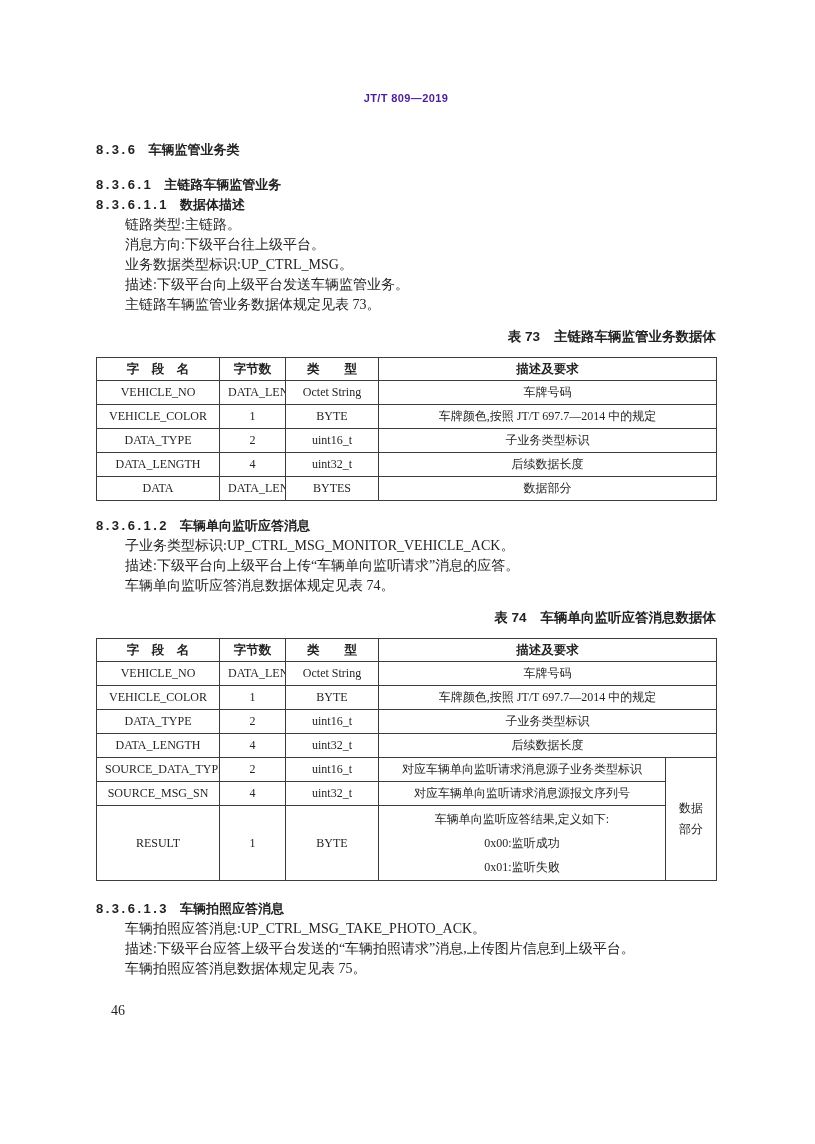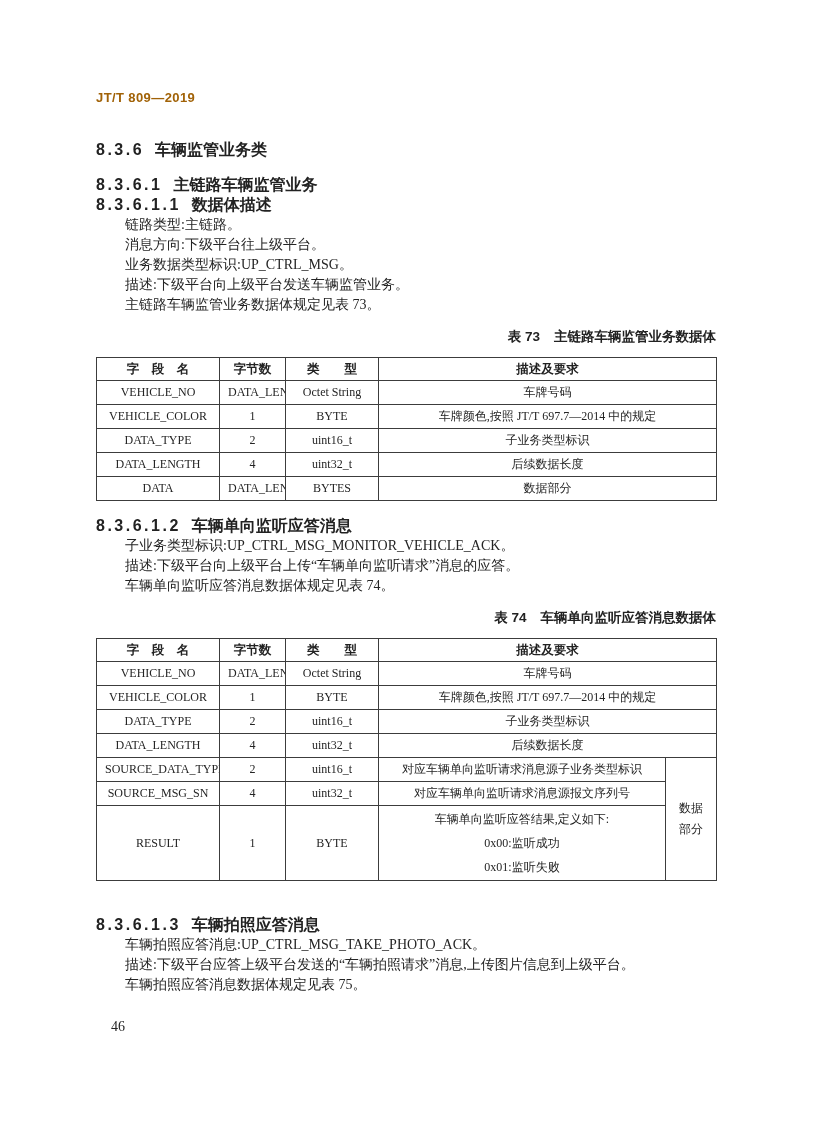--- a/index.html
+++ b/index.html
@@ -7,34 +7,35 @@
   body { width:815px; height:1144px; margin:0 auto; }
   .page {
     position:relative; width:815px; height:1144px; background:#ffffff;
     font-family:"Liberation Serif","DejaVu Serif",serif; color:#242424;
     overflow:hidden;
   }
   .content { position:absolute; left:96px; top:88px; width:620px; }
 
   .doc-code {
     font-family:"Liberation Sans","DejaVu Sans",sans-serif;
-    font-weight:bold; font-size:13px; letter-spacing:.4px; color:#a16207;
+    font-weight:bold; font-size:11px; letter-spacing:.4px; color:#4c1d95;
     line-height:20px;
+    text-align:center;
   }
 
   .heading {
     font-family:"Liberation Sans","DejaVu Sans",sans-serif;
-    font-weight:bold; font-size:16px; line-height:20px; color:#222;
+    font-weight:bold; font-size:13px; line-height:20px; color:#222;
   }
   .heading .hnum { letter-spacing:2.5px; margin-right:11px; }
   .h836  { margin-top:32px; }
   .h8361 { margin-top:15px; }
   .h83611{  }
   .h83612{ margin-top:15px; }
-  .h83613{ margin-top:34px; }
+  .h83613{ margin-top:18px; }
 
   p.body { font-size:14px; line-height:20px; padding-left:29px; color:#242424; }
 
   .tbl-caption {
     margin-top:13px; text-align:right;
     font-family:"Liberation Sans","DejaVu Sans",sans-serif;
     font-weight:bold; font-size:13.5px; line-height:18px; color:#222;
   }
   .tbl-caption .cap-t { margin-left:14px; }
 

